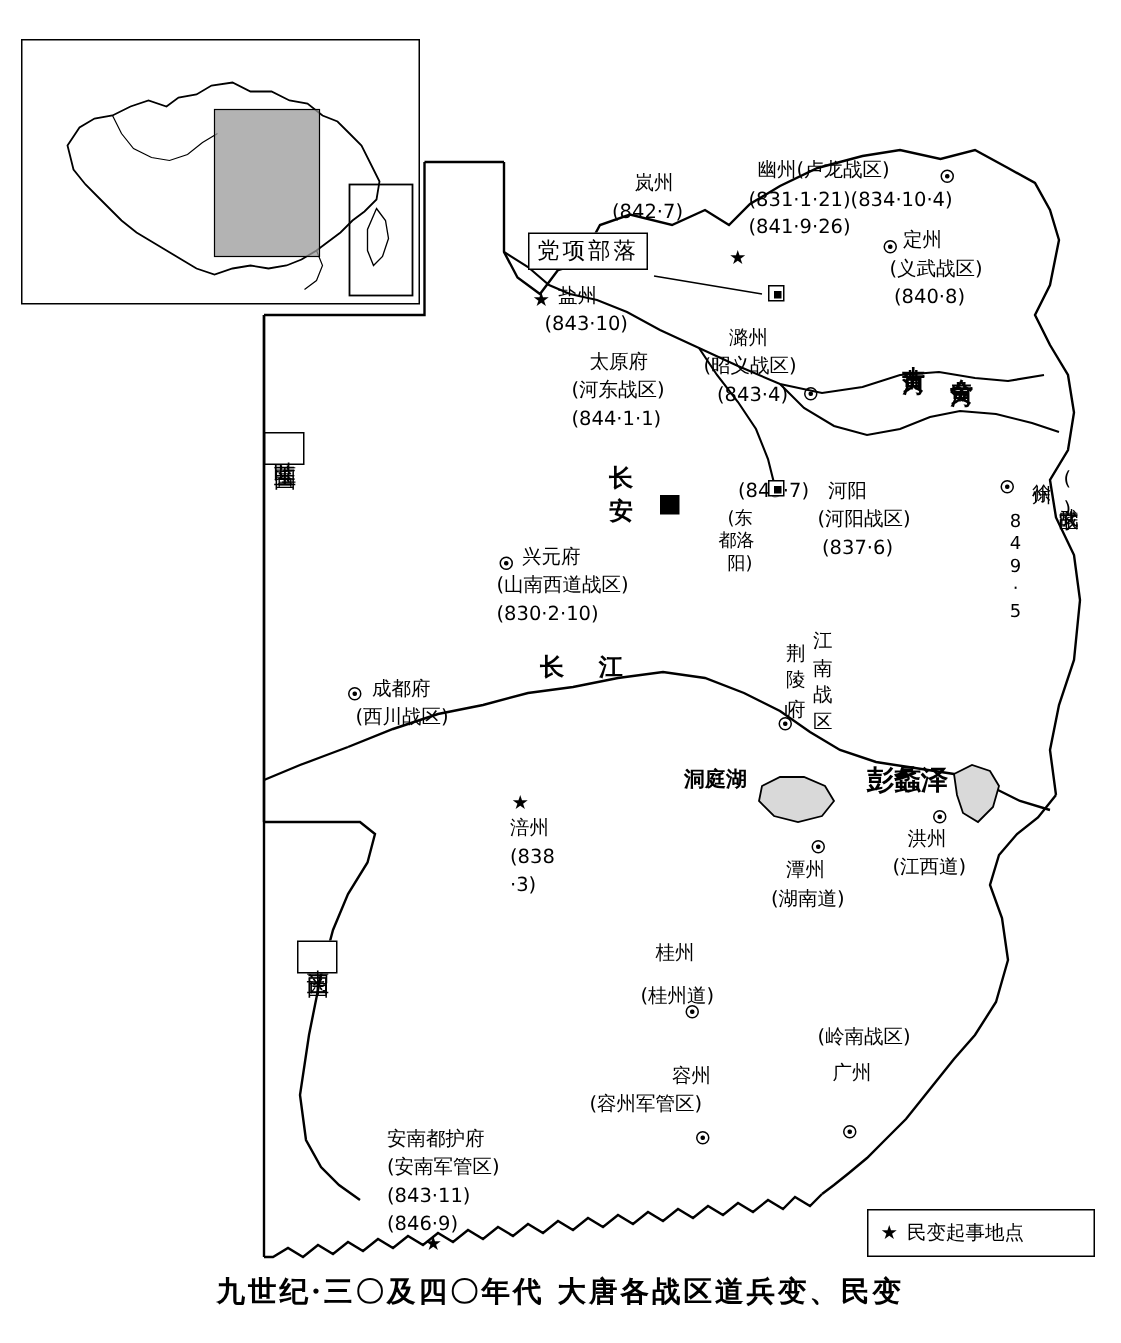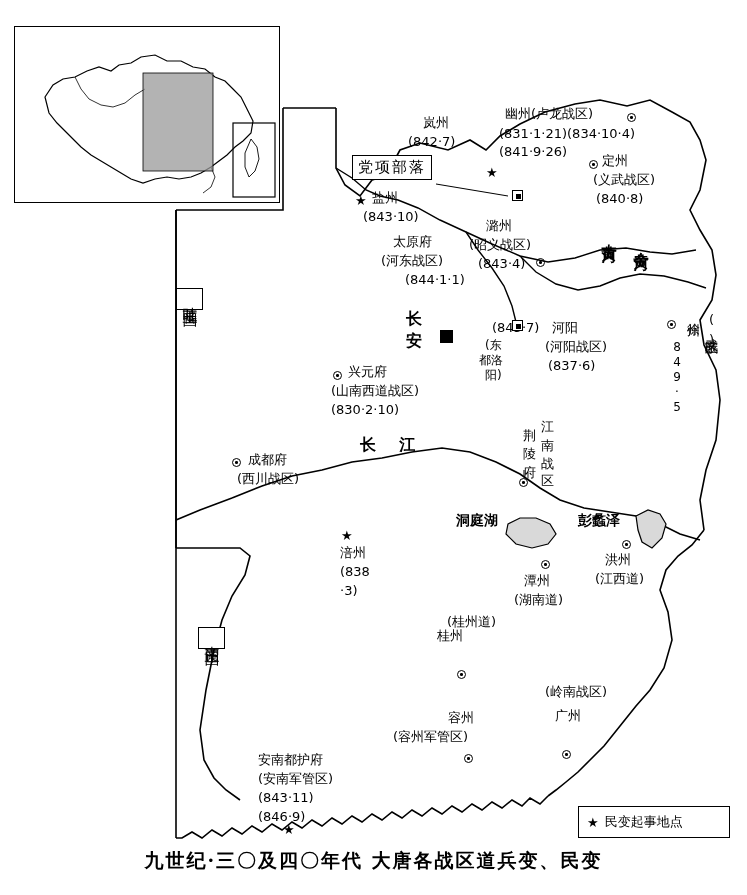--- a/index.html
+++ b/index.html
@@ -216,21 +216,21 @@
 
   <div class="boxed vertbox" style="left:176px;top:288px;">吐蕃王国</div>
 
   <div class="boxed vertbox" style="left:198px;top:627px;">南诏王国</div>
 
   <div class="vert" style="left:600px;top:232px;font-weight:bold;">古黄河</div>
   <div class="vert" style="left:632px;top:240px;font-weight:bold;">今黄河</div>
   <div class="lbl bold" style="left:360px;top:437px;font-size:16px;letter-spacing:4px;">长  江</div>
 
   <div class="lbl bold" style="left:456px;top:513px;font-size:14px;">洞庭湖</div>
-  <div class="lbl bold" style="left:578px;top:513px;font-size:14px;">彭蠡泽</div>
+  <div class="lbl bold" style="left:578px;top:513px;font-size:18px;">彭蠡泽</div>
 
   <div class="lbl bold" style="left:406px;top:311px;font-size:16px;">长</div>
   <div class="lbl bold" style="left:406px;top:333px;font-size:16px;">安</div>
   <div class="marker m-sq-fill" style="left:440px;top:330px;"></div>
 
   <div class="marker m-star" style="left:486px;top:166px;">★</div>
   <div class="lbl" style="left:423px;top:115px;">岚州</div>
   <div class="lbl" style="left:408px;top:134px;">(842·7)</div>
 
   <div class="marker m-circ" style="left:627px;top:113px;"></div>
@@ -249,21 +249,21 @@
 
   <div class="marker m-sq-open" style="left:512px;top:190px;"></div>
   <div class="lbl" style="left:486px;top:218px;">潞州</div>
   <div class="lbl" style="left:469px;top:237px;">(昭义战区)</div>
   <div class="lbl" style="left:478px;top:256px;">(843·4)</div>
   <div class="lbl" style="left:492px;top:275px;margin-top:45px;">(845·7)</div>
   <div class="marker m-circ" style="left:536px;top:258px;"></div>
 
   <div class="lbl" style="left:393px;top:234px;">太原府</div>
   <div class="lbl" style="left:381px;top:253px;">(河东战区)</div>
-  <div class="lbl" style="left:381px;top:272px;margin-left:24px;">(844·1·1)</div>
+  <div class="lbl" style="left:381px;top:272px;">(844·1·1)</div>
 
   <div class="marker m-sq-open" style="left:512px;top:320px;"></div>
   <div class="lbl" style="left:552px;top:320px;">河阳</div>
   <div class="lbl" style="left:545px;top:339px;">(河阳战区)</div>
   <div class="lbl" style="left:548px;top:358px;">(837·6)</div>
 
   <div class="lbl small" style="left:485px;top:338px;">(东</div>
   <div class="lbl small" style="left:479px;top:353px;">都洛</div>
   <div class="lbl small" style="left:485px;top:368px;">阳)</div>
 
@@ -297,21 +297,21 @@
 
   <div class="marker m-circ" style="left:541px;top:560px;"></div>
   <div class="lbl" style="left:524px;top:573px;">潭州</div>
   <div class="lbl" style="left:514px;top:592px;">(湖南道)</div>
 
   <div class="marker m-circ" style="left:622px;top:540px;"></div>
   <div class="lbl" style="left:605px;top:552px;">洪州</div>
   <div class="lbl" style="left:595px;top:571px;">(江西道)</div>
 
   <div class="lbl" style="left:437px;top:628px;">桂州</div>
-  <div class="lbl" style="left:427px;top:614px;margin-left:20px;">(桂州道)</div>
+  <div class="lbl" style="left:427px;top:657px;">(桂州道)</div>
   <div class="marker m-circ" style="left:457px;top:670px;"></div>
 
   <div class="lbl" style="left:448px;top:710px;">容州</div>
   <div class="lbl" style="left:393px;top:729px;">(容州军管区)</div>
   <div class="marker m-circ" style="left:464px;top:754px;"></div>
 
   <div class="lbl" style="left:555px;top:708px;text-align:center;">广州</div>
   <div class="lbl" style="left:545px;top:684px;">(岭南战区)</div>
   <div class="marker m-circ" style="left:562px;top:750px;"></div>
 

